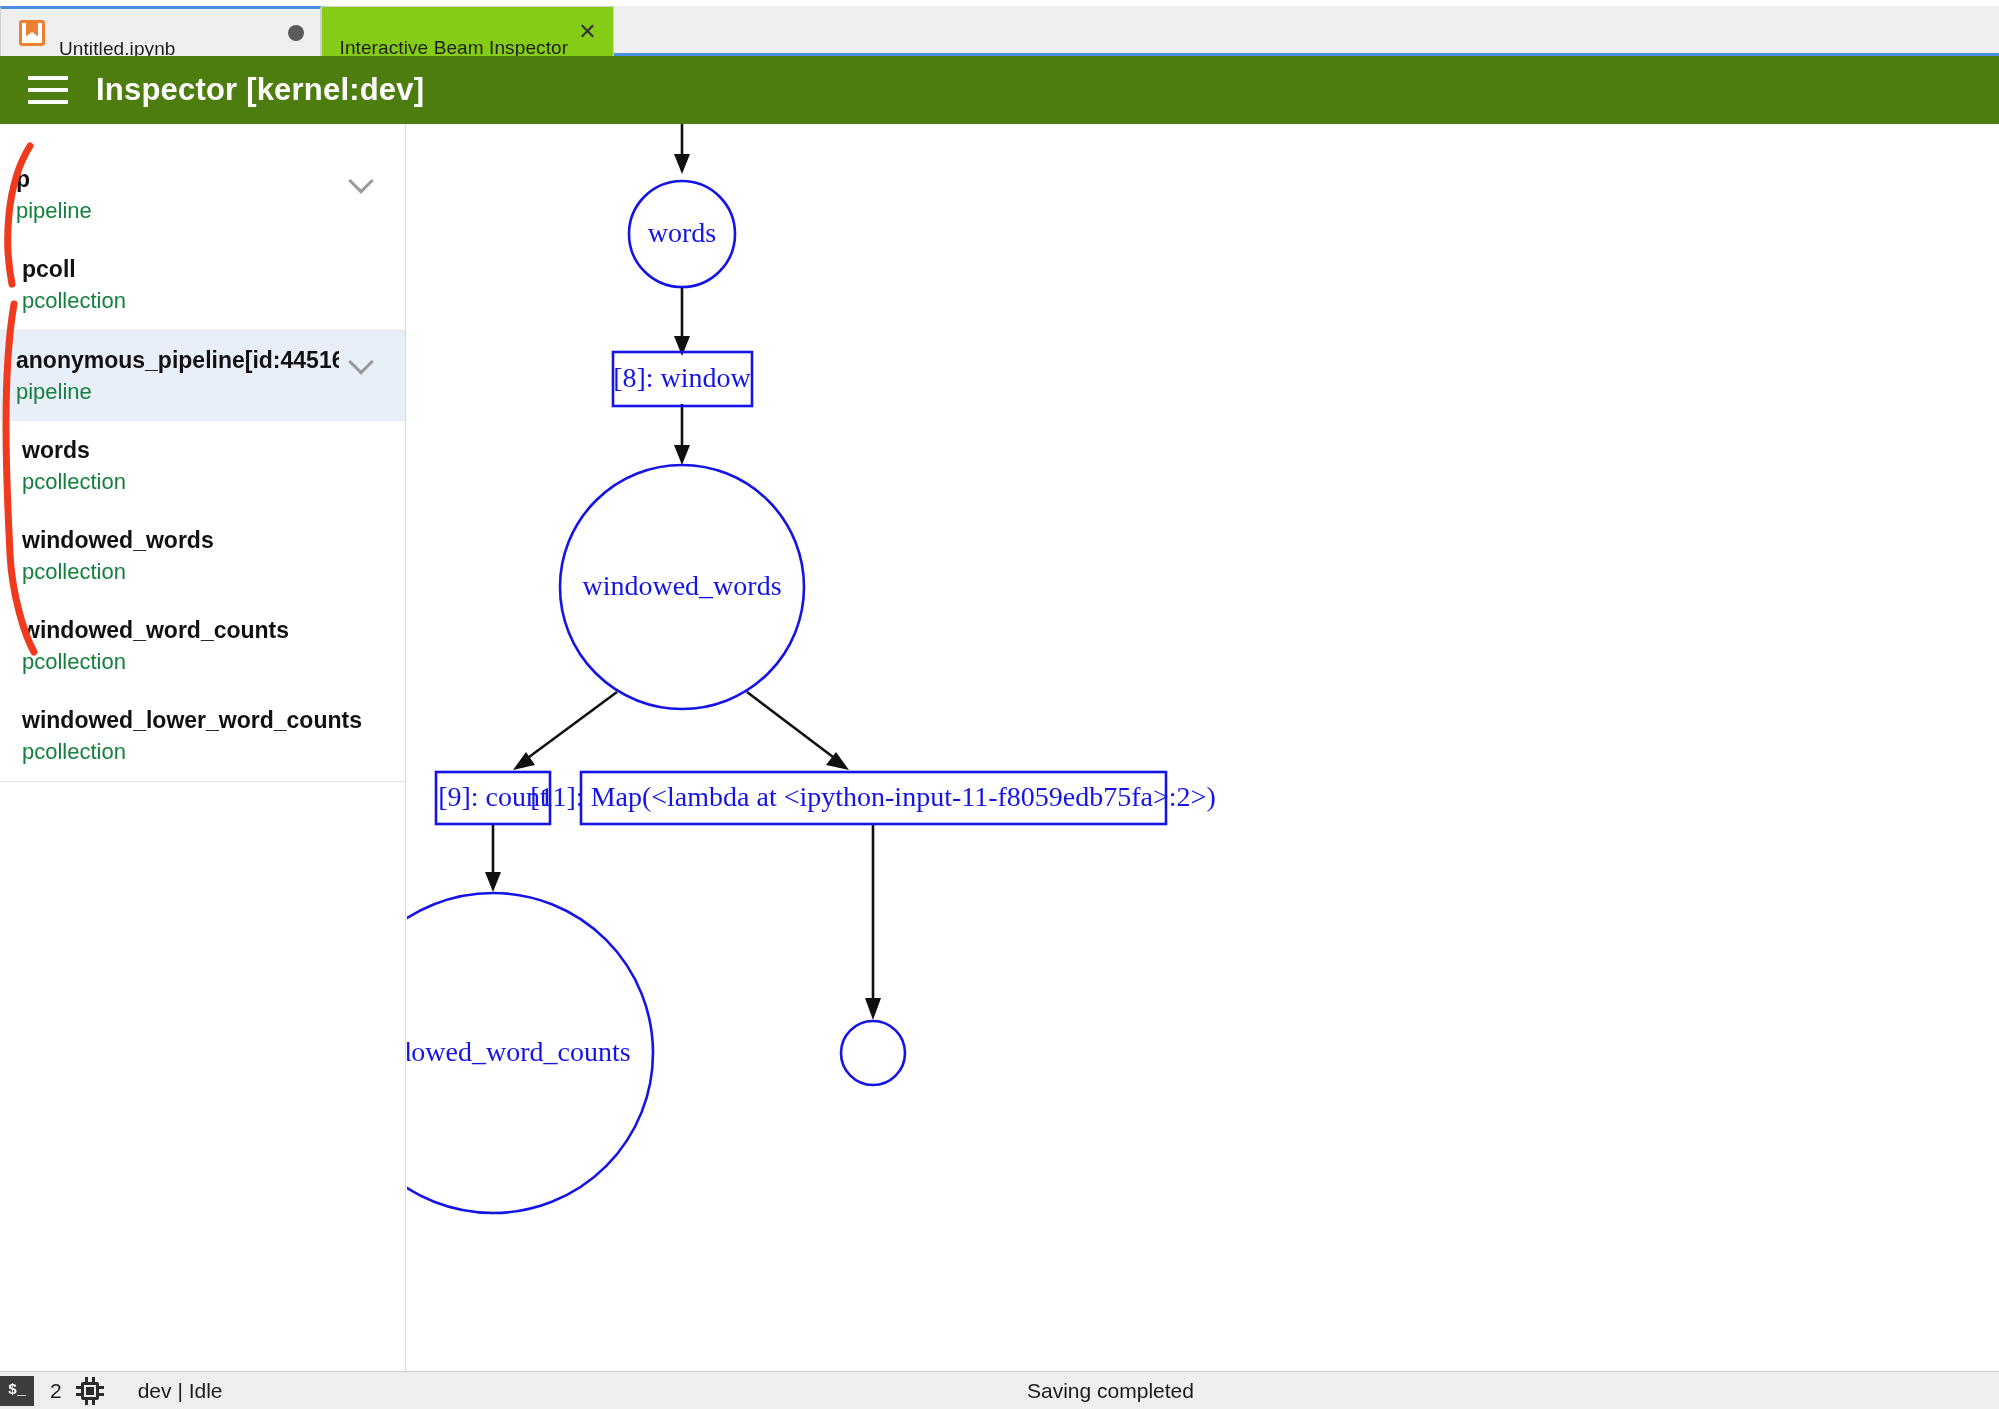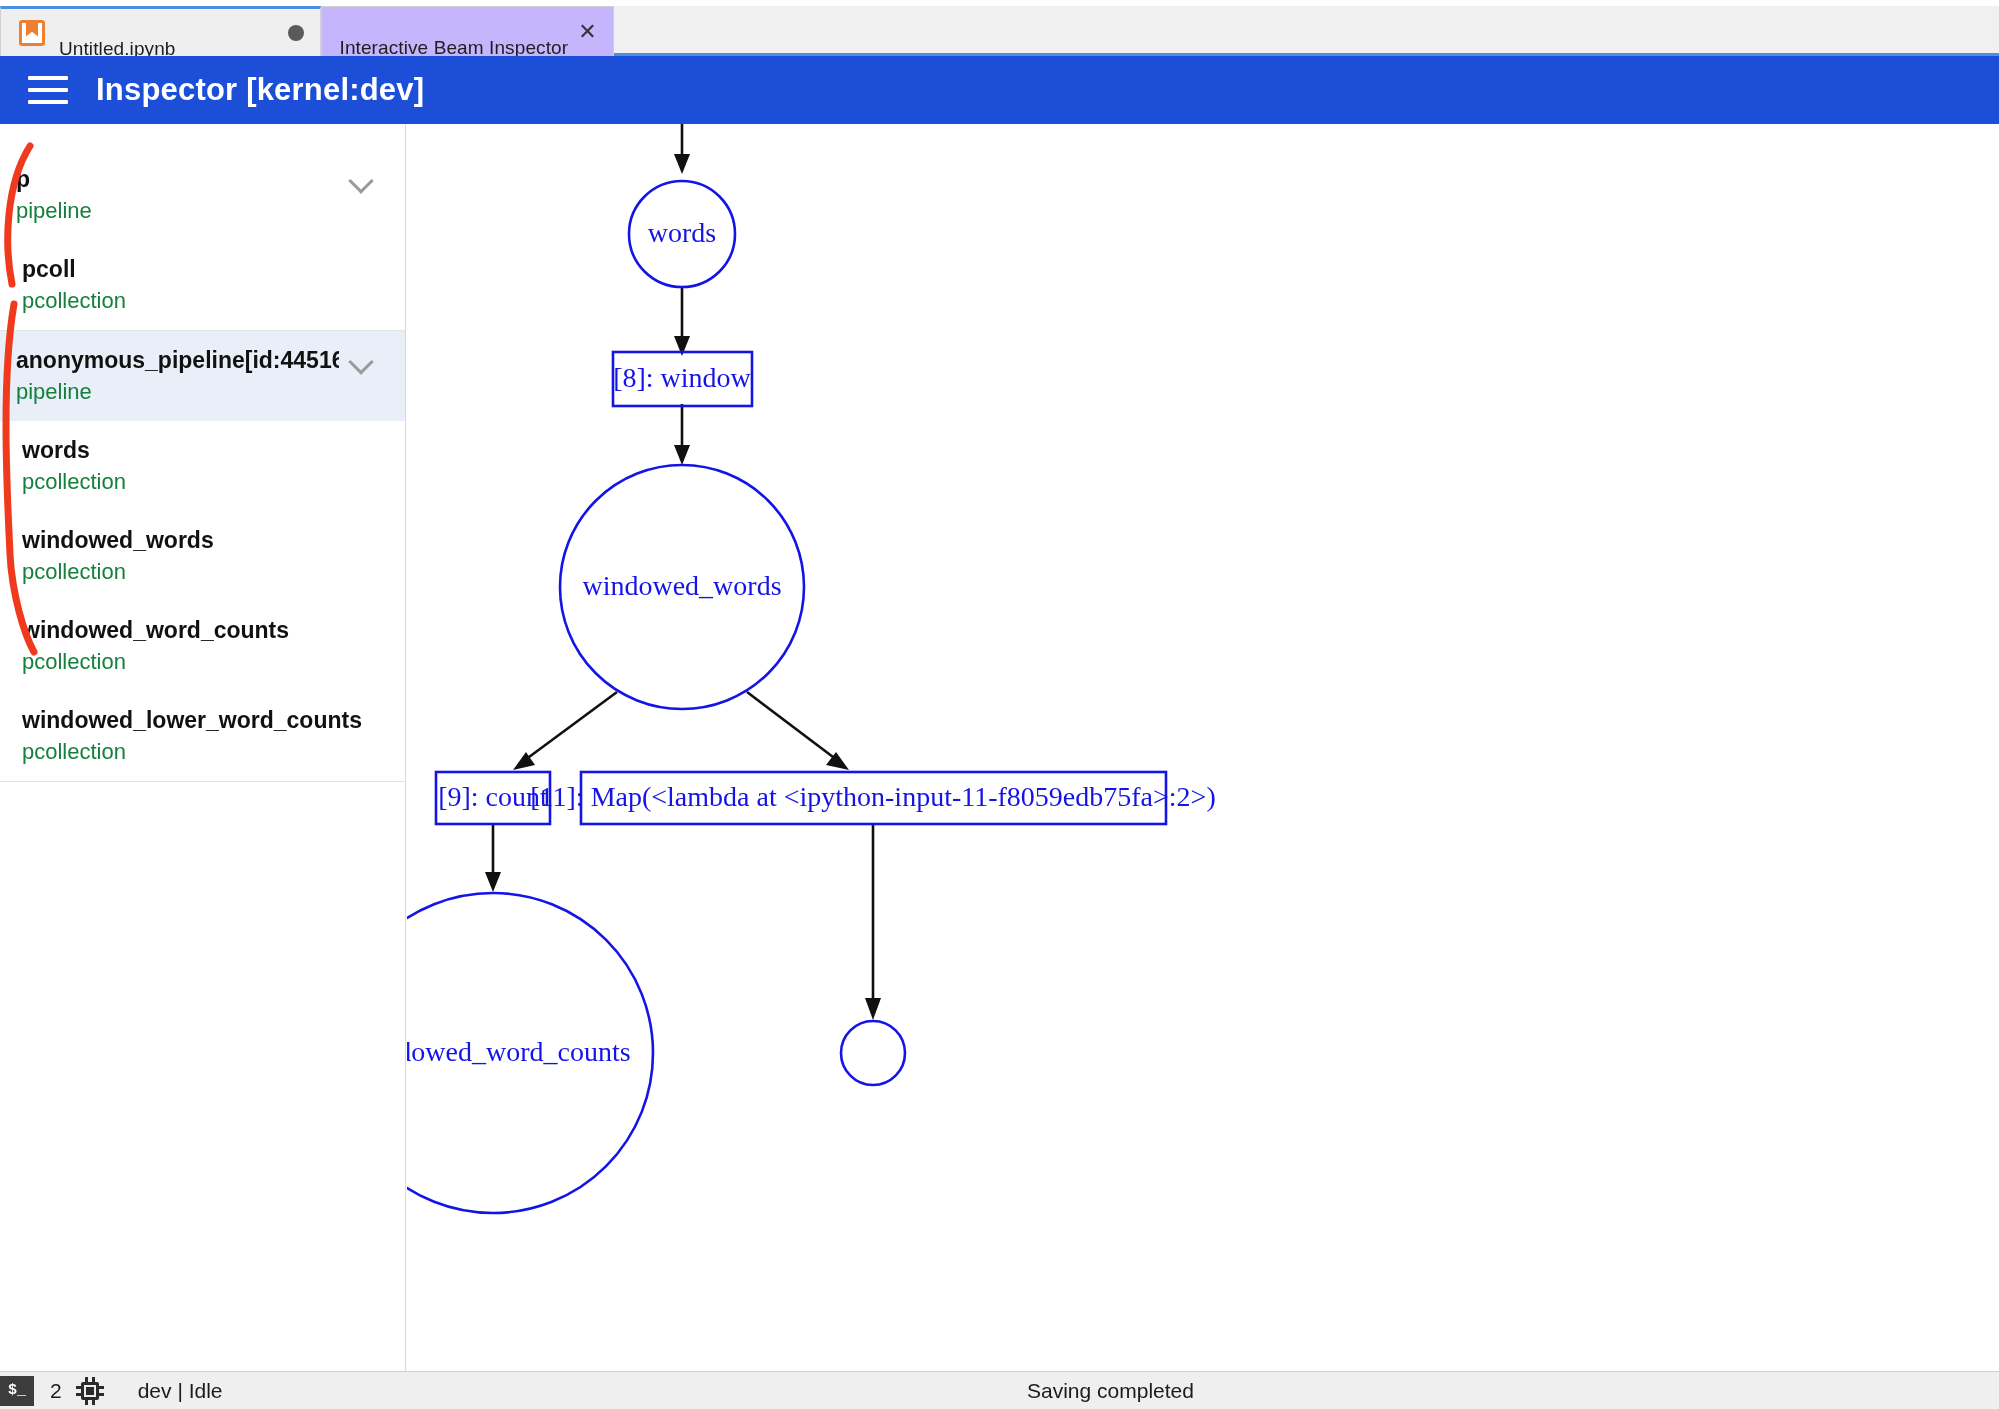--- a/index.html
+++ b/index.html
@@ -26,21 +26,21 @@
     display: flex; align-items: center;
     height: 50px; margin-top: 6px;
     padding: 0 16px 0 18px;
     border: 1px solid #d0d0d0;
     border-bottom: none;
     font-size: 19px; color: #1e1e1e;
     white-space: nowrap;
     cursor: pointer;
   }
   .tab.inactive { background: #efefef; border-top: 3px solid #4a90e2; }
-  .tab.active   { background: #c4b5fd; border-top: 1px solid #d0d0d0; }
+  .tab.active   { background: #84cc16; border-top: 1px solid #d0d0d0; }
   .tab-nb-icon {
     width: 26px; height: 26px; margin-right: 14px;
     border: 3px solid #ee8031; border-radius: 3px;
     position: relative; flex: 0 0 auto; background: #fff;
   }
   .tab-nb-icon::after {
     content: ""; position: absolute; left: 4px; top: 0px; width: 12px; height: 14px;
     background: #ee8031;
     clip-path: polygon(0 0, 100% 0, 100% 100%, 50% 66%, 0 100%);
   }
@@ -50,21 +50,21 @@
     margin-left: 112px;
   }
   .tab-close {
     margin-left: 10px; font-size: 22px; color: #333; line-height: 1;
     font-family: "Liberation Sans", sans-serif; cursor: pointer;
   }
 
   
   .header {
     position: absolute; left: 0; top: 56px; width: 1999px; height: 68px;
-    background: #1d4ed8; display: flex; align-items: center;
+    background: #4d7c0f; display: flex; align-items: center;
   }
   .hamburger {
     width: 40px; height: 28px; margin-left: 28px; margin-right: 28px;
     display: flex; flex-direction: column; justify-content: space-between;
     cursor: pointer;
   }
   .hamburger span { display: block; height: 4px; background: #fff; border-radius: 1px; }
   .header-title {
     color: #ffffff; font-size: 31px; font-weight: 700; letter-spacing: 0.2px;
   }

